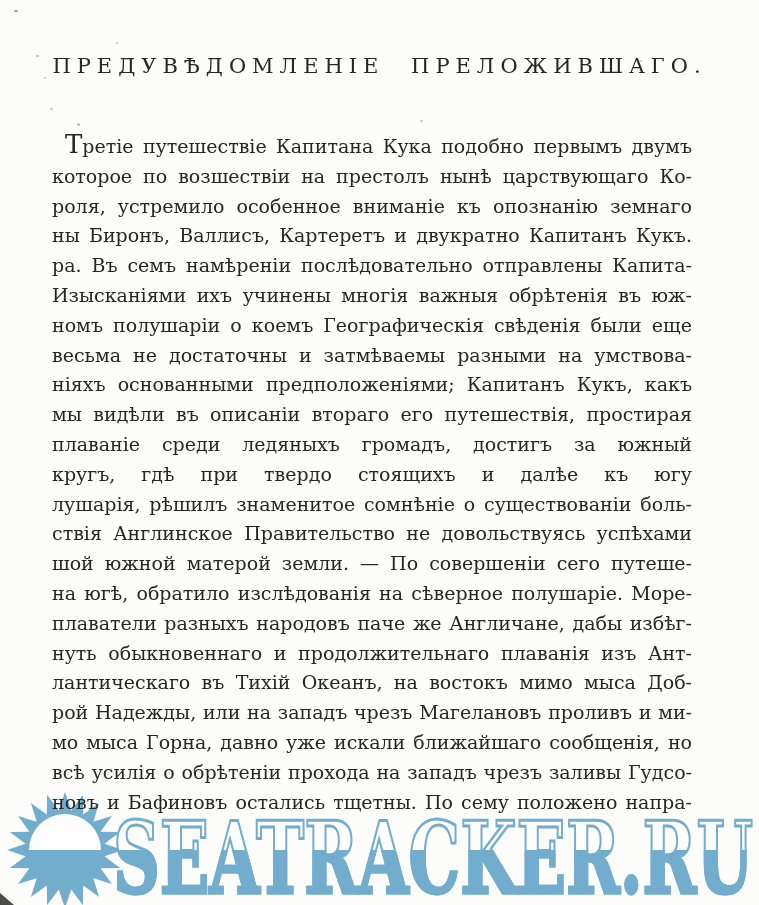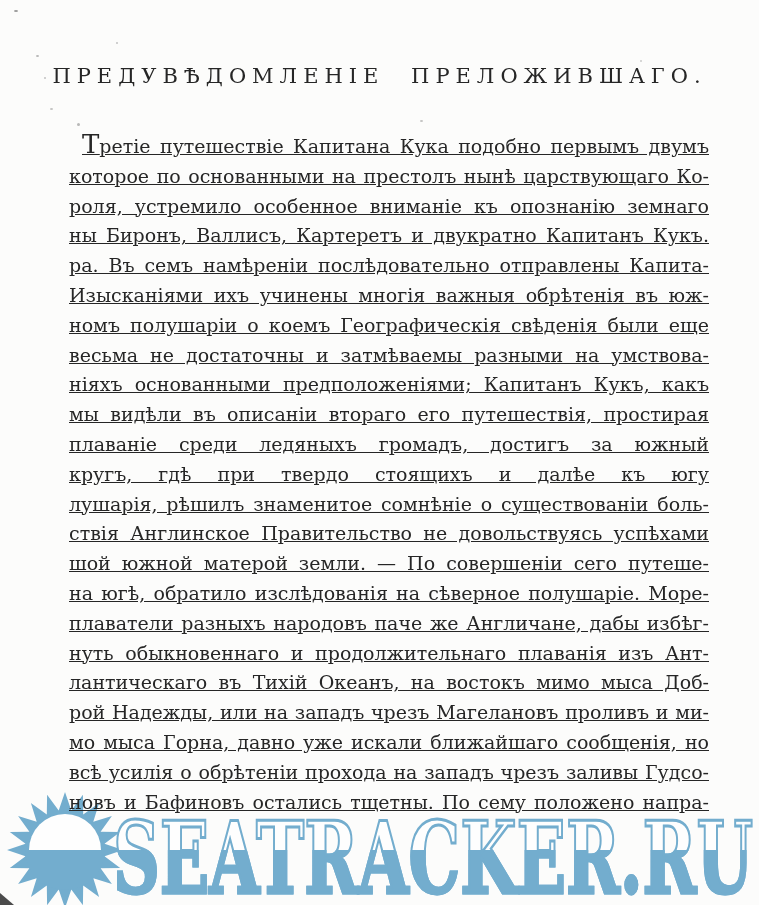--- a/index.html
+++ b/index.html
@@ -18,31 +18,30 @@
   .title{
     position:absolute;
     top:52px;left:0;right:0;
     z-index:2;
     text-align:center;
     font-size:21px;
     font-weight:normal;
     letter-spacing:6px;
     word-spacing:14px;
     color:var(--ink,#262626);
-    margin:12px;
+    margin:2px;
   }
   
   .body-text{
     position:absolute;
-    top:132px;left:69px;
+    top:132px;left:52px;
     width:640px;
     z-index:2;
     color:var(--ink,#262626);
     font-size:19px;
-    text-decoration:underline;
   }
   .line{
     height:29.8px;
     line-height:29.8px;
     overflow:hidden;
     text-align:justify;
     text-align-last:justify;
     white-space:normal;
   }
   .line.first{ text-indent:13px; }
@@ -93,21 +92,21 @@
     <g font-family="DejaVu Serif, serif" font-weight="bold" font-size="100">
       <text id="wm-outline" x="113" y="115" textLength="640" lengthAdjust="spacingAndGlyphs" fill="#ffffff" stroke-width="3" stroke="#6ca9cc">SEATRACKER.RU</text>
       <text id="wm-fill" x="113" y="115" textLength="640" lengthAdjust="spacingAndGlyphs" stroke-width="3" clip-path="url(#lower-half)" fill="#6ca9cc" stroke="#6ca9cc">SEATRACKER.RU</text>
     </g>
   </svg>
 
   <h1 class="title">ПРЕДУВѢДОМЛЕНІЕ ПРЕЛОЖИВШАГО.</h1>
 
   <div class="body-text">
       <div class="line first"><span class="initial">Т</span>ретіе путешествіе Капитана Кука подобно первымъ двумъ</div>
-      <div class="line">которое по основанными на престолъ нынѣ царствующаго Ко-</div>
+      <div class="line">которое по возшествіи на престолъ нынѣ царствующаго Ко-</div>
       <div class="line">роля, устремило особенное вниманіе къ опознанію земнаго ша-</div>
       <div class="line">ны Биронъ, Валлисъ, Картеретъ и двукратно Капитанъ Кукъ.</div>
       <div class="line">ра. Въ семъ намѣреніи послѣдовательно отправлены Капита-</div>
       <div class="line">Изысканіями ихъ учинены многія важныя обрѣтенія въ юж-</div>
       <div class="line">номъ полушаріи о коемъ Географическія свѣденія были еще</div>
       <div class="line">весьма не достаточны и затмѣваемы разными на умствова-</div>
       <div class="line">ніяхъ основанными предположеніями; Капитанъ Кукъ, какъ</div>
       <div class="line">мы видѣли въ описаніи втораго его путешествія, простирая</div>
       <div class="line">плаваніе среди ледяныхъ громадъ, достигъ за южный полярный</div>
       <div class="line">кругъ, гдѣ при твердо стоящихъ и далѣе къ югу недопускающихъ</div>

